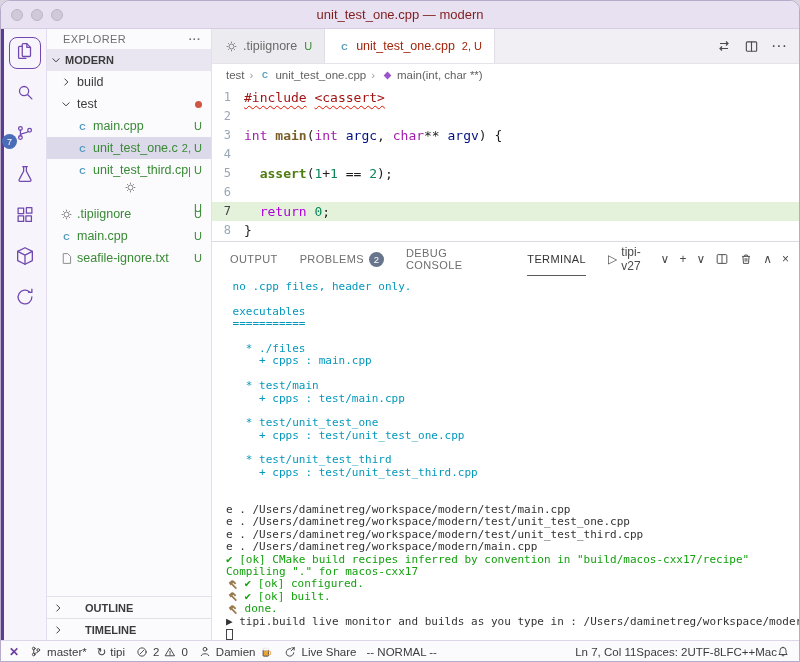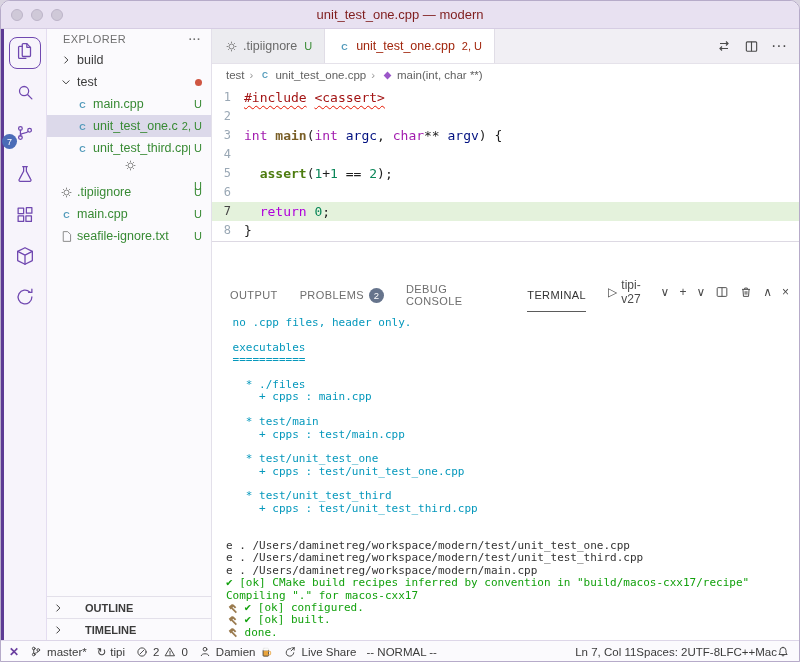--- a/index.html
+++ b/index.html
@@ -81,21 +81,21 @@
   .tk-kw2 { color:#af00db; }
   .tk-fn  { color:#795e26; font-weight:bold; }
   .tk-var { color:#001080; }
   .tk-num { color:#098658; }
   .tk-p   { color:#1e1e1e; }
   .tk-mac { color:#4d7c0f; font-weight:bold;text-align:right; }
   .tk-err { color:#a31515; text-decoration:underline wavy #e51400 1px; text-underline-offset:3px; }
 
   
   .panel { flex:1; border-top:1px solid #ddd9e3; display:flex; flex-direction:column; min-height:0; }
-  .panel-header { height:34px; display:flex; align-items:flex-start; padding:0 10px 0 18px; flex-shrink:0;margin-top:36px; }
+  .panel-header { height:34px; display:flex; align-items:center; padding:0 10px 0 18px; flex-shrink:0; }
   .ptab { font-size:11px; color:#6e6e6e; margin-right:22px; letter-spacing:0.4px; height:34px;
           display:flex; align-items:center; gap:5px; cursor:pointer; }
   .ptab.active { color:#333; border-bottom:1.5px solid #5b5b5b; }
   .pbadge { background:#66748c; color:#fff; border-radius:50%; width:15px; height:15px; font-size:9.5px;
             display:flex; align-items:center; justify-content:center; letter-spacing:0; }
   .panel-actions { margin-left:auto; display:flex; align-items:center; gap:10px; color:#4b4b4b; font-size:12px; }
   .panel-actions svg { stroke:#4b4b4b; fill:none; stroke-width:1.1; }
   .profile { display:flex; align-items:center; gap:4px; font-size:12px; cursor:pointer; }
 
   .terminal { flex:1; padding:5px 0 0 14px; font-family:"DejaVu Sans Mono","Liberation Mono",monospace;
@@ -180,20 +180,28 @@
               <path d="M19.5 12a7.5 7.5 0 1 1-2.2-5.3"></path>
               <path d="M19.5 3.5v3.5H16"></path>
             </svg></span>
       </div>
     </div>
 
     <div class="sidebar">
       <div class="sb-header">
         <span>EXPLORER</span>
         <span class="sb-more">···</span>
+      </div>
+      <div class="sb-section">
+        <span class="ico">
+            <svg width="12" height="12" viewBox="0 0 16 16">
+              <path d="M3.5 6l4.5 4.5L12.5 6" fill="none" stroke="#3b3b3b" stroke-width="1.3"></path>
+            </svg>
+          </span>
+        <span>MODERN</span>
       </div>
       <div class="tree">
           <div class="tree-row" style="padding-left: 12px;">
             <span class="ico">
               <svg width="12" height="12" viewBox="0 0 16 16">
                 <path d="M6 3.5l4.5 4.5L6 12.5" fill="none" stroke="#3b3b3b" stroke-width="1.3"></path>
               </svg>
             </span>
             <span class="tree-label ">build</span>
           </div>
@@ -430,20 +438,21 @@
             <div class="term-line t-cyan"><span>   * test/main</span></div>
             <div class="term-line t-cyan"><span>     + cpps : test/main.cpp</span></div>
             <div class="term-line t-cyan"><span></span></div>
             <div class="term-line t-cyan"><span>   * test/unit_test_one</span></div>
             <div class="term-line t-cyan"><span>     + cpps : test/unit_test_one.cpp</span></div>
             <div class="term-line t-cyan"><span></span></div>
             <div class="term-line t-cyan"><span>   * test/unit_test_third</span></div>
             <div class="term-line t-cyan"><span>     + cpps : test/unit_test_third.cpp</span></div>
             <div class="term-line"><span></span></div>
             <div class="term-line"><span></span></div>
+            <div class="term-line t-dark"><span>e . /Users/daminetreg/workspace/modern/test/main.cpp</span></div>
             <div class="term-line t-dark"><span>e . /Users/daminetreg/workspace/modern/test/unit_test_one.cpp</span></div>
             <div class="term-line t-dark"><span>e . /Users/daminetreg/workspace/modern/test/unit_test_third.cpp</span></div>
             <div class="term-line t-dark"><span>e . /Users/daminetreg/workspace/modern/main.cpp</span></div>
             <div class="term-line t-green"><span>✔ [ok] CMake build recipes inferred by convention in "build/macos-cxx17/recipe"</span></div>
             <div class="term-line t-green"><span>Compiling "." for macos-cxx17</span></div>
             <div class="term-line t-green"><span class="ico"><svg width="11" height="11" viewBox="0 0 16 16">
                   <path d="M2.5 5.5L6 2.5c1.5-1 3.5-.5 5 1l2.5 2.5-2 2-2.5-2.5-1 1 6.5 6.5-1.8 1.8L6.2 8.3l-1 1z" fill="#9a7b4f"></path>
                 </svg></span><span> ✔ [ok] configured.</span></div>
             <div class="term-line t-green"><span class="ico"><svg width="11" height="11" viewBox="0 0 16 16">
                   <path d="M2.5 5.5L6 2.5c1.5-1 3.5-.5 5 1l2.5 2.5-2 2-2.5-2.5-1 1 6.5 6.5-1.8 1.8L6.2 8.3l-1 1z" fill="#9a7b4f"></path>

